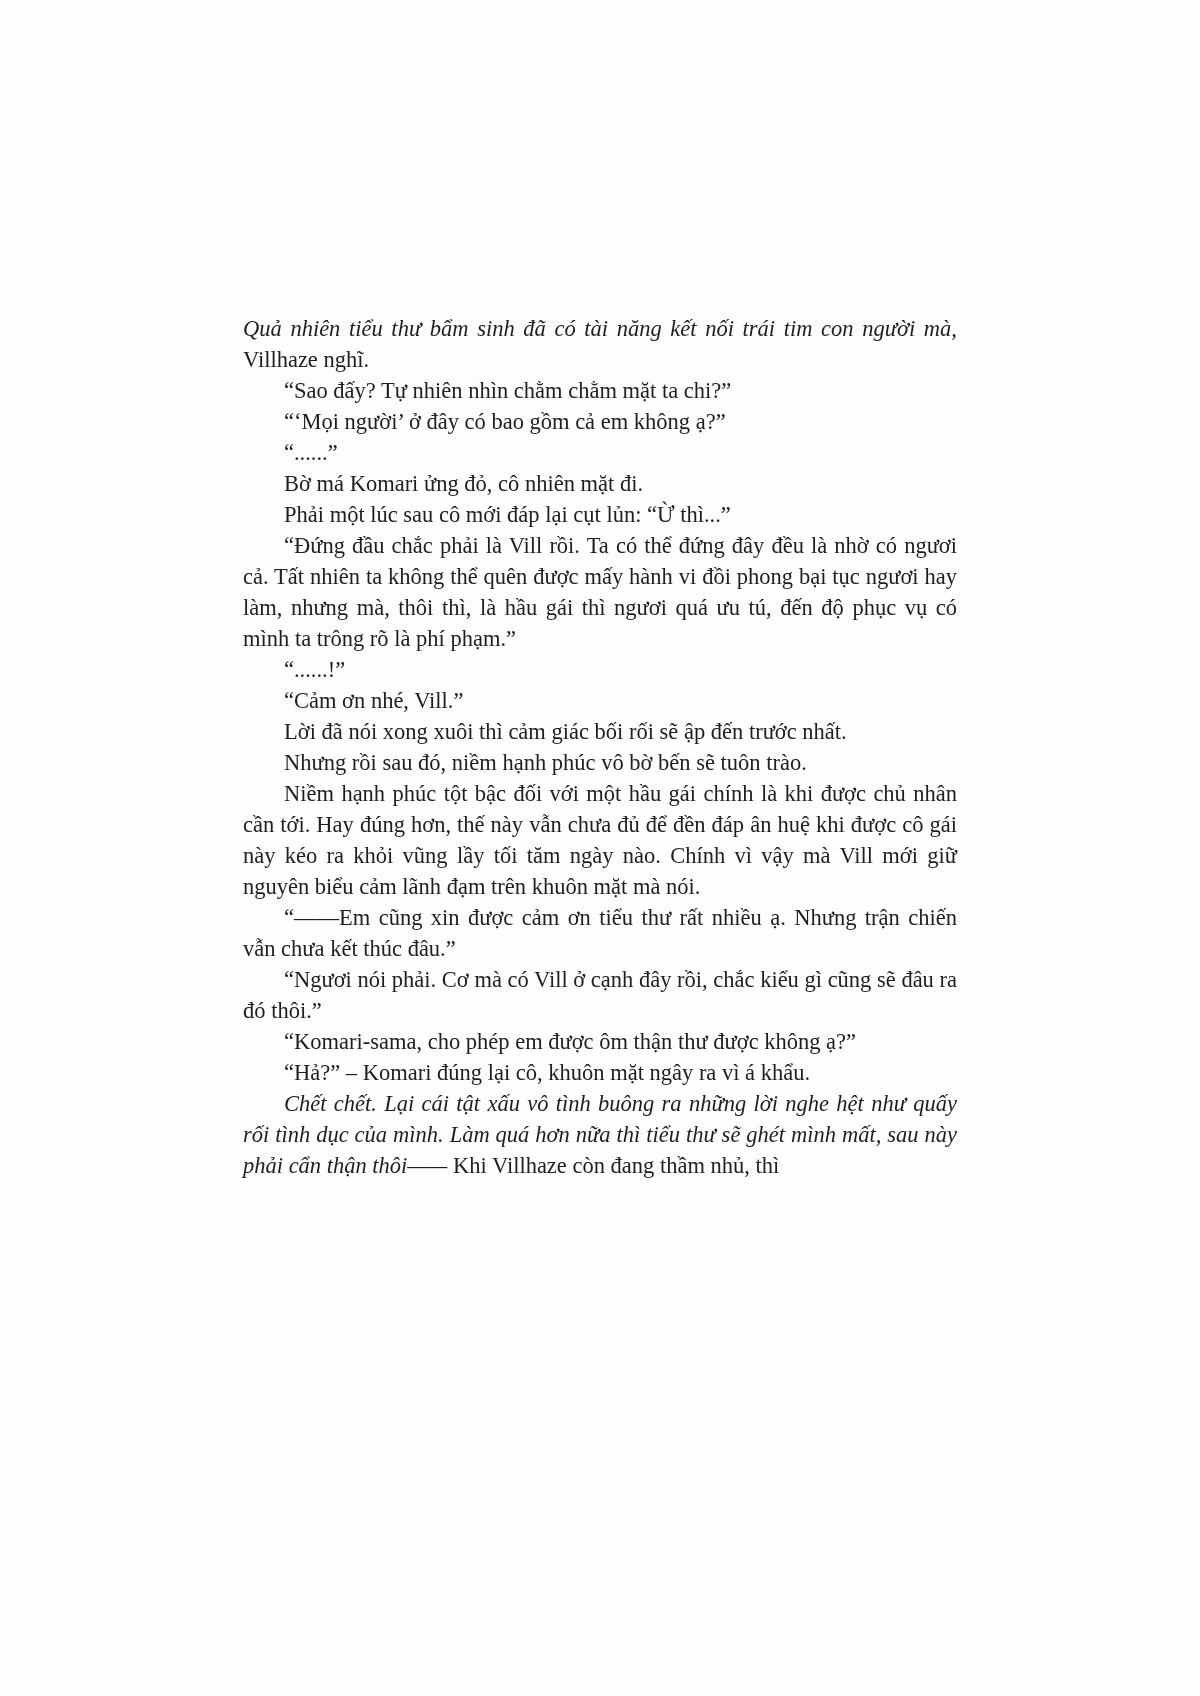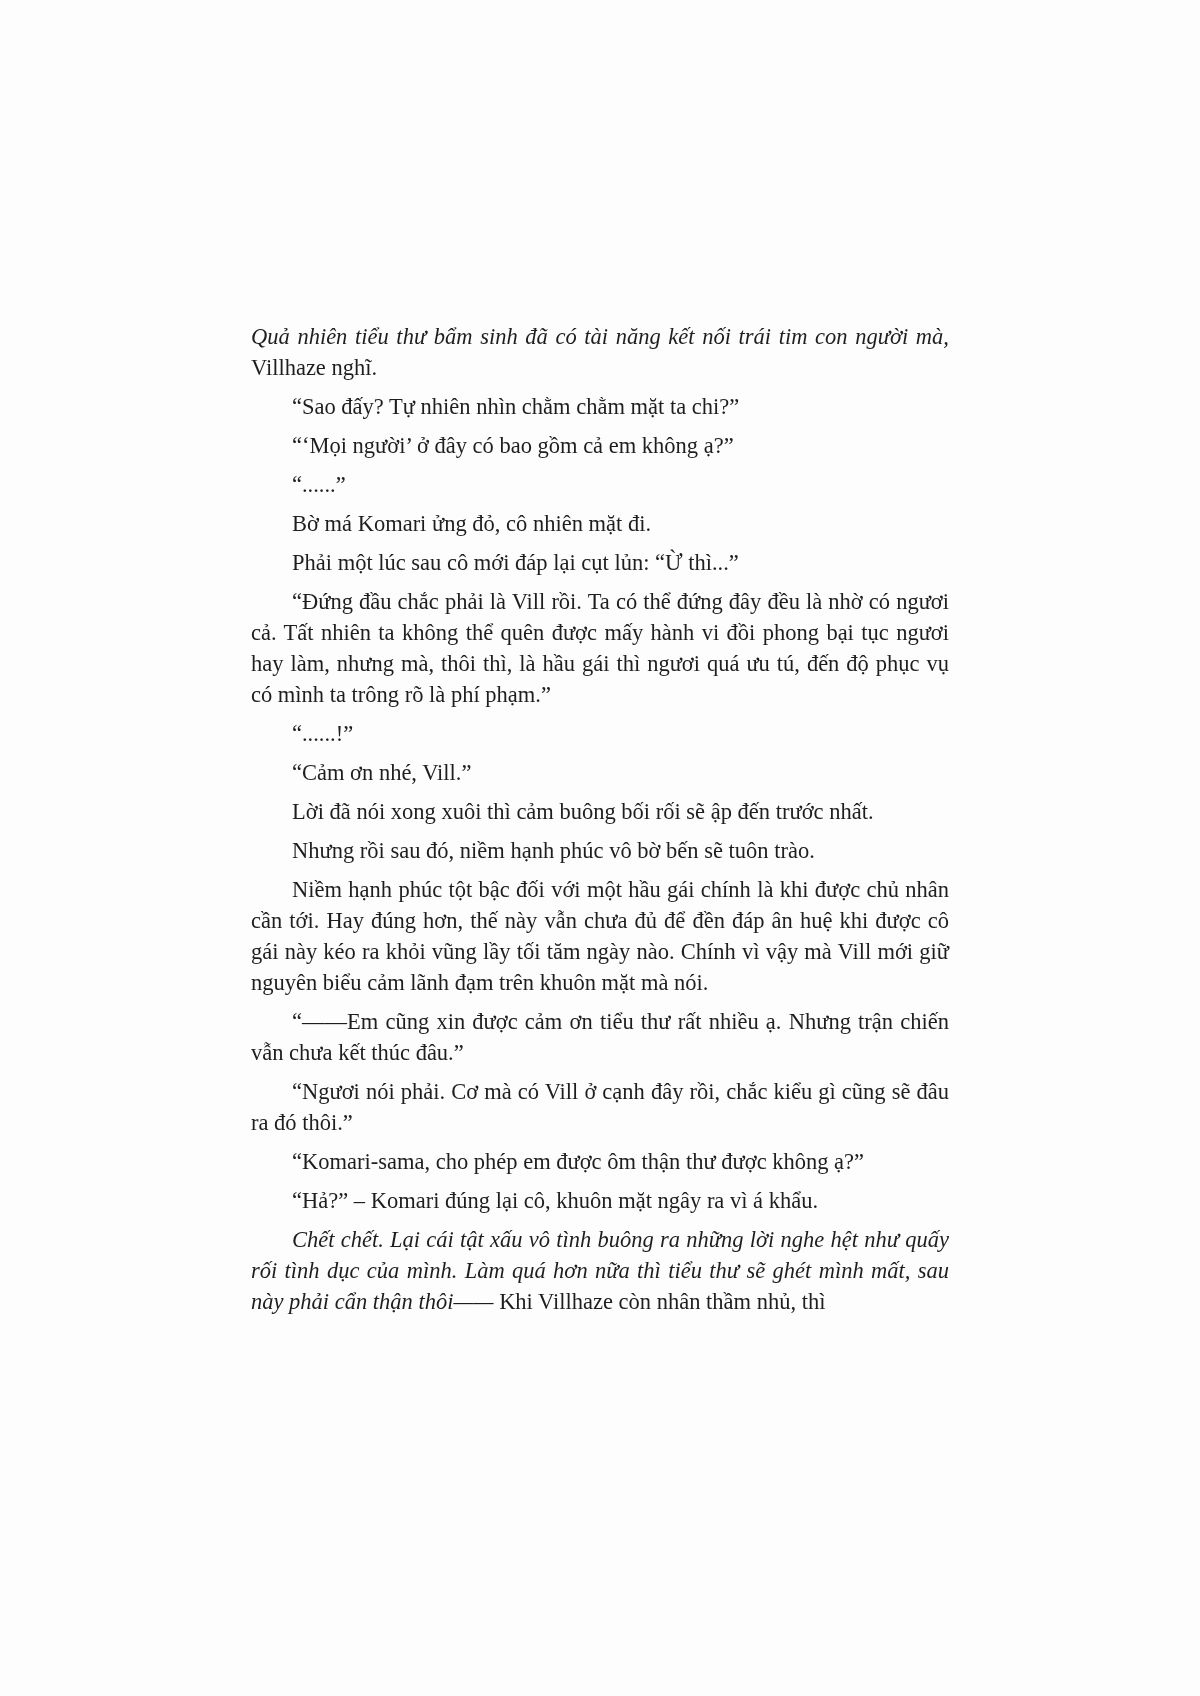--- a/index.html
+++ b/index.html
@@ -17,41 +17,41 @@
       position: absolute;
       left: 243px;
       top: 313px;
       width: 714px;
       font-family: "Liberation Serif", "DejaVu Serif", serif;
       font-size: 22.5px;
       line-height: 31px;
       color: #1e1e1e;
     }
     .para {
-      margin: 8px;
+      margin: 0;
       text-align: justify;
       text-indent: 41px;
     }
     .para.noindent { text-indent: 0; }
     .it { font-style: italic; }
   </style>
 </head>
 <body>
 
 <div class="page">
   <p class="para noindent"><span class="it">Quả nhiên tiểu thư bẩm sinh đã có tài năng kết nối trái tim con người mà,</span><span> Villhaze nghĩ.</span></p>
   <p class="para"><span>“Sao đấy? Tự nhiên nhìn chằm chằm mặt ta chi?”</span></p>
   <p class="para"><span>“‘Mọi người’ ở đây có bao gồm cả em không ạ?”</span></p>
   <p class="para"><span>“......”</span></p>
   <p class="para"><span>Bờ má Komari ửng đỏ, cô nhiên mặt đi.</span></p>
   <p class="para"><span>Phải một lúc sau cô mới đáp lại cụt lủn: “Ừ thì...”</span></p>
   <p class="para"><span>“Đứng đầu chắc phải là Vill rồi. Ta có thể đứng đây đều là nhờ có ngươi cả. Tất nhiên ta không thể quên được mấy hành vi đồi phong bại tục ngươi hay làm, nhưng mà, thôi thì, là hầu gái thì ngươi quá ưu tú, đến độ phục vụ có mình ta trông rõ là phí phạm.”</span></p>
   <p class="para"><span>“......!”</span></p>
   <p class="para"><span>“Cảm ơn nhé, Vill.”</span></p>
-  <p class="para"><span>Lời đã nói xong xuôi thì cảm buông bối rối sẽ ập đến trước nhất.</span></p>
+  <p class="para"><span>Lời đã nói xong xuôi thì cảm giác bối rối sẽ ập đến trước nhất.</span></p>
   <p class="para"><span>Nhưng rồi sau đó, niềm hạnh phúc vô bờ bến sẽ tuôn trào.</span></p>
   <p class="para"><span>Niềm hạnh phúc tột bậc đối với một hầu gái chính là khi được chủ nhân cần tới. Hay đúng hơn, thế này vẫn chưa đủ để đền đáp ân huệ khi được cô gái này kéo ra khỏi vũng lầy tối tăm ngày nào. Chính vì vậy mà Vill mới giữ nguyên biểu cảm lãnh đạm trên khuôn mặt mà nói.</span></p>
   <p class="para"><span>“——Em cũng xin được cảm ơn tiểu thư rất nhiều ạ. Nhưng trận chiến vẫn chưa kết thúc đâu.”</span></p>
   <p class="para"><span>“Ngươi nói phải. Cơ mà có Vill ở cạnh đây rồi, chắc kiểu gì cũng sẽ đâu ra đó thôi.”</span></p>
   <p class="para"><span>“Komari-sama, cho phép em được ôm thận thư được không ạ?”</span></p>
   <p class="para"><span>“Hả?” – Komari đúng lại cô, khuôn mặt ngây ra vì á khẩu.</span></p>
-  <p class="para"><span class="it">Chết chết. Lại cái tật xấu vô tình buông ra những lời nghe hệt như quấy rối tình dục của mình. Làm quá hơn nữa thì tiểu thư sẽ ghét mình mất, sau này phải cẩn thận thôi——</span><span> Khi Villhaze còn nhân thầm nhủ, thì</span></p>
+  <p class="para"><span class="it">Chết chết. Lại cái tật xấu vô tình buông ra những lời nghe hệt như quấy rối tình dục của mình. Làm quá hơn nữa thì tiểu thư sẽ ghét mình mất, sau này phải cẩn thận thôi——</span><span> Khi Villhaze còn đang thầm nhủ, thì</span></p>
 </div>
 
 </body></html>

